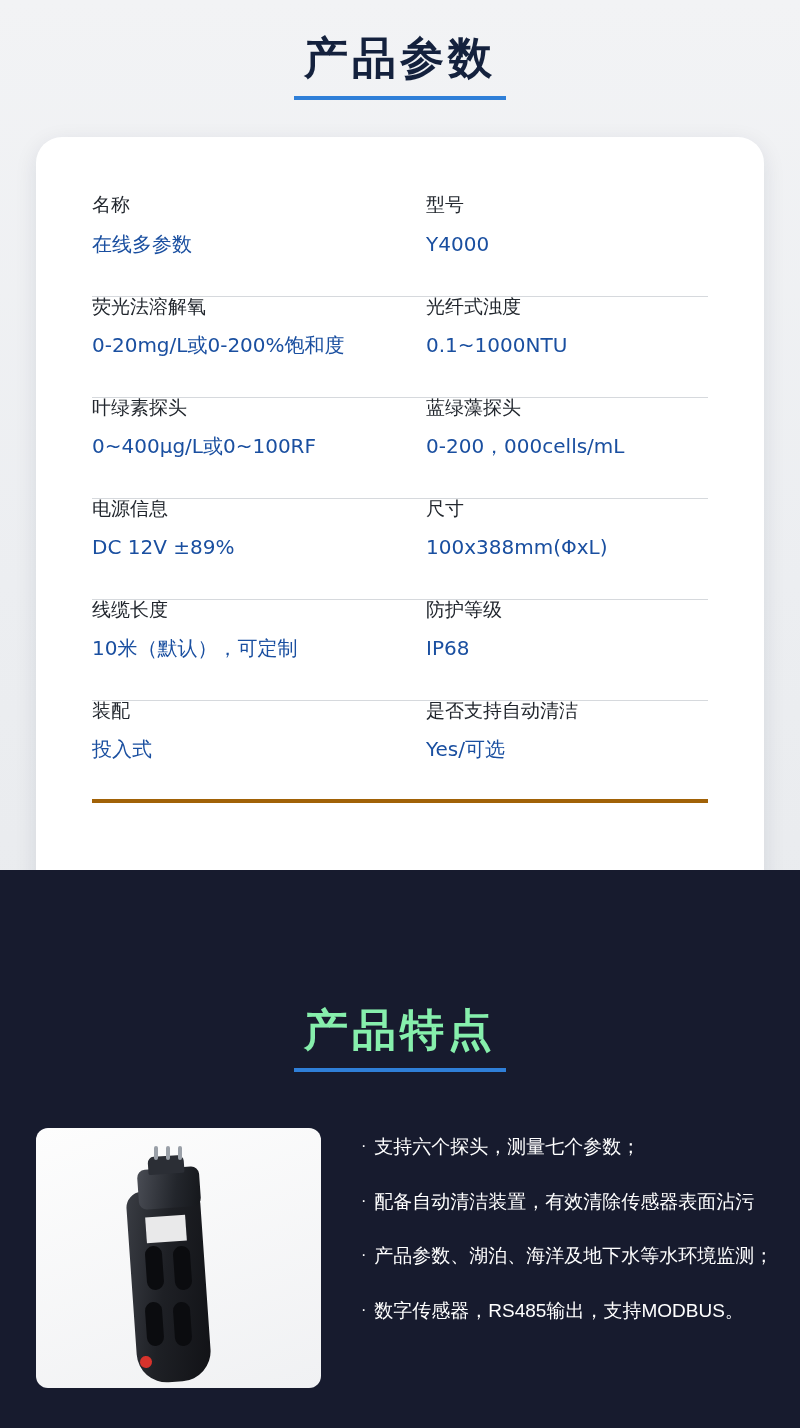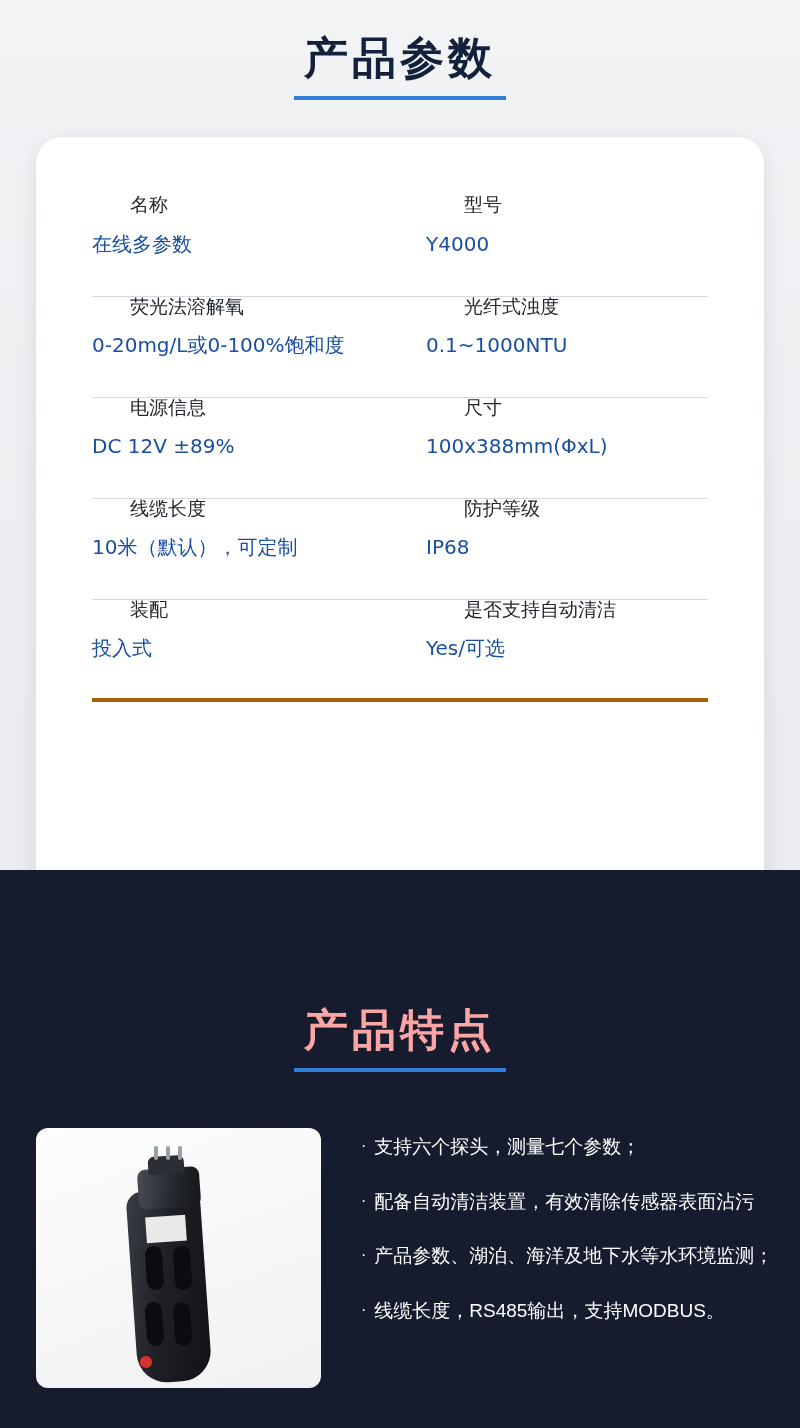--- a/index.html
+++ b/index.html
@@ -41,21 +41,21 @@
     line-height: 1.1;
     font-family: "Liberation Sans", "DejaVu Sans", sans-serif;
   }
   .title-underline {
     width: 212px;
     height: 4px;
     background: #2f7fd8;
     margin: 14px auto 0 auto;
   }
   .title-text.light {
-    color: #fca5a5;
+    color: #86efac;
   }
 
   
   .card {
     position: absolute;
     top: 137px;
     left: 36px;
     width: 728px;
     height: 840px;
     background: #ffffff;
@@ -79,21 +79,20 @@
   }
   .spec-cell.right {
     padding-left: 26px;
   }
   .spec-label {
     font-size: 19px;
     color: #22272e;
     line-height: 1.1;
     margin-bottom: 17px;
     white-space: nowrap;
-    margin-left: 38px;
   }
   .spec-value {
     font-size: 20px;
     color: #1a4fa0;
     line-height: 1.1;
     white-space: nowrap;
     font-family: "DejaVu Sans", "Liberation Sans", sans-serif;
   }
   .spec-row.last .spec-cell {
     border-bottom: 4px solid #a16207;
@@ -251,25 +250,35 @@
               <div class="spec-value">在线多参数</div>
             </td>
             <td class="spec-cell right">
               <div class="spec-label">型号</div>
               <div class="spec-value">Y4000</div>
             </td>
           </tr>
           <tr class="spec-row">
             <td class="spec-cell">
               <div class="spec-label">荧光法溶解氧</div>
-              <div class="spec-value">0-20mg/L或0-100%饱和度</div>
+              <div class="spec-value">0-20mg/L或0-200%饱和度</div>
             </td>
             <td class="spec-cell right">
               <div class="spec-label">光纤式浊度</div>
               <div class="spec-value">0.1~1000NTU</div>
+            </td>
+          </tr>
+          <tr class="spec-row">
+            <td class="spec-cell">
+              <div class="spec-label">叶绿素探头</div>
+              <div class="spec-value">0~400μg/L或0~100RF</div>
+            </td>
+            <td class="spec-cell right">
+              <div class="spec-label">蓝绿藻探头</div>
+              <div class="spec-value">0-200，000cells/mL</div>
             </td>
           </tr>
           <tr class="spec-row">
             <td class="spec-cell">
               <div class="spec-label">电源信息</div>
               <div class="spec-value">DC 12V ±89%</div>
             </td>
             <td class="spec-cell right">
               <div class="spec-label">尺寸</div>
               <div class="spec-value">100x388mm(ΦxL)</div>
@@ -332,19 +341,19 @@
         <div class="feature-item">
           <span class="feature-bullet">·</span>
           <span>配备自动清洁装置，有效清除传感器表面沾污</span>
         </div>
         <div class="feature-item">
           <span class="feature-bullet">·</span>
           <span>产品参数、湖泊、海洋及地下水等水环境监测；</span>
         </div>
         <div class="feature-item">
           <span class="feature-bullet">·</span>
-          <span>线缆长度，RS485输出，支持MODBUS。</span>
+          <span>数字传感器，RS485输出，支持MODBUS。</span>
         </div>
       </div>
     </div>
   </section>
 
 </div>
 
 </body></html>

